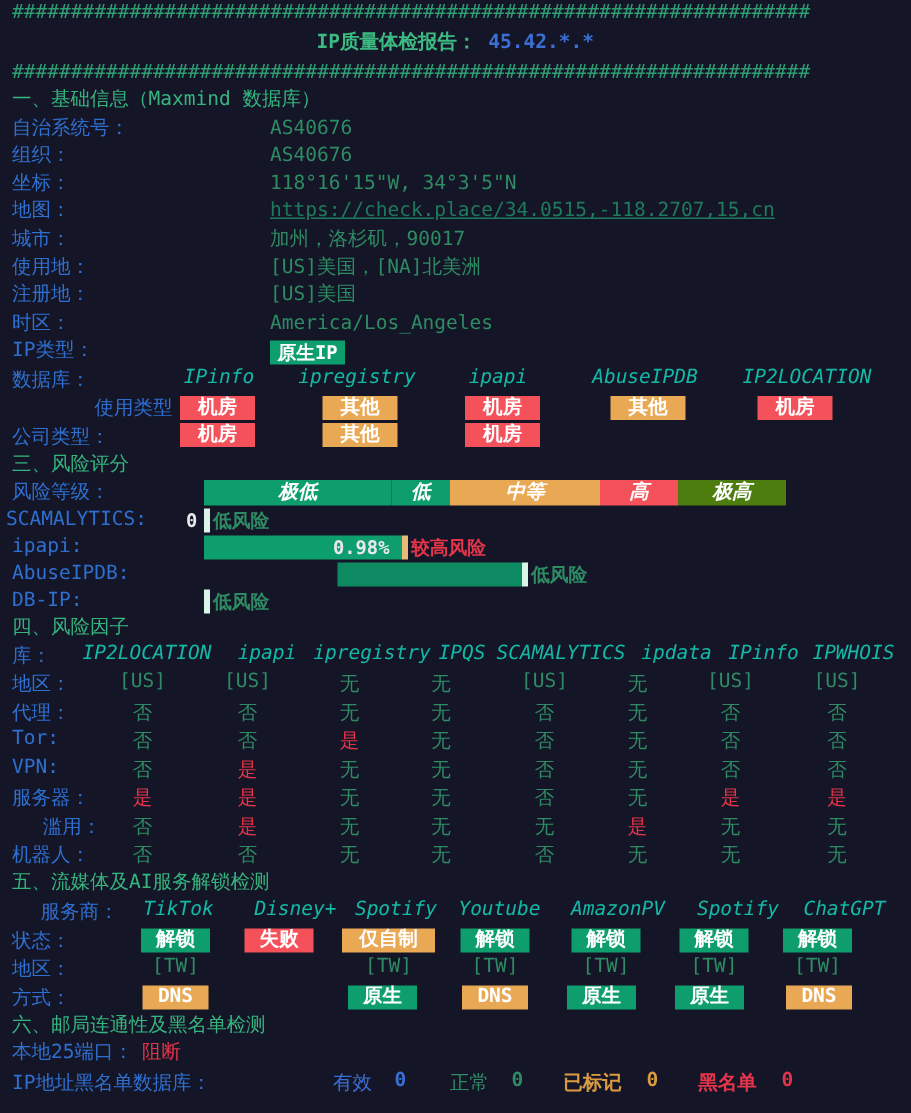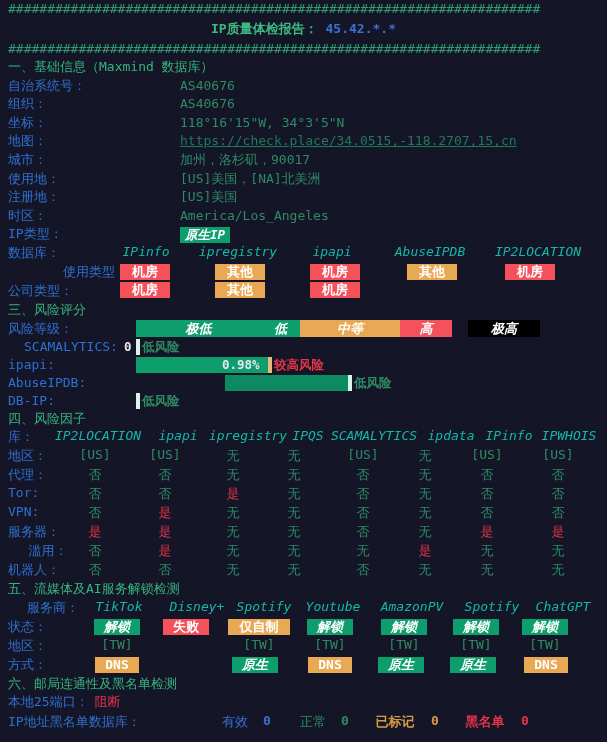--- a/index.html
+++ b/index.html
@@ -22,21 +22,21 @@
   .t-dbhdr{color:#14b8a6;font-style:italic;}
   .t-red{color:#e3344a;}
   .t-white{color:#e8e8ee;}
   .link{color:#1f7a5c;text-decoration:underline;}
   .badge{
     display:inline-block;color:#ffffff;font-weight:bold;
     text-align:center;line-height:16px;height:16px;font-size:12.5px;
   }
   .b-red{background:#f4515b;}
   .b-orange{background:#e9a854;}
-  .b-green{background:#0e9e6e;font-style:italic;}
+  .b-green{background:#0e9e6e;}
   .sec{padding-left:8px;}
   .lbl{display:inline-block;width:180px;padding-left:8px;box-sizing:border-box;}
   .barwrap{position:relative;height:18px;}
   .bar{position:absolute;top:1px;height:16px;}
   .legend{position:absolute;top:0;height:17px;line-height:17px;color:#ffffff;font-style:italic;font-weight:bold;font-size:13px;text-align:center;}
   .marker{position:absolute;top:1px;width:4px;height:16px;}
   .scorelbl{position:absolute;top:0;height:18px;line-height:18px;font-weight:bold;font-size:12.5px;}
   .grid{position:relative;height:19px;}
   .cell{position:absolute;text-align:center;font-size:13px;}
 </style>
@@ -122,25 +122,25 @@
   <div class="row sec">
     <span class="t-sec">三、风险评分</span>
   </div>
 
   <div class="barwrap">
     <span class="cell t-label" style="left:8px;top:0;line-height:18px">风险等级：</span>
     <span class="legend" style="left:136px;width:125px;background:#0e9e6e">极低</span>
     <span class="legend" style="left:261px;width:39px;background:#0e9e6e">低</span>
     <span class="legend" style="left:300px;width:100px;background:#e9a854">中等</span>
     <span class="legend" style="left:400px;width:52px;background:#f4515b">高</span>
-    <span class="legend" style="left:468px;width:72px;background:#000000">极高</span>
-  </div>
-
-  <div class="barwrap">
-    <span class="cell t-label" style="left:24px;top:0;line-height:18px">SCAMALYTICS:</span>
+    <span class="legend" style="left:452px;width:72px;background:#4d7c0f">极高</span>
+  </div>
+
+  <div class="barwrap">
+    <span class="cell t-label" style="left:4px;top:0;line-height:18px">SCAMALYTICS:</span>
     <span class="scorelbl t-white" style="left:124px">0</span>
     <span class="marker" style="left:136px;background:#d8f5e8"></span>
     <span class="scorelbl" style="left:142px;color:#2e8b63">低风险</span>
   </div>
 
   <div class="barwrap">
     <span class="cell t-label" style="left:8px;top:0;line-height:18px">ipapi:</span>
     <span class="bar" style="left:136px;width:132px;background:#0e9e6e"></span>
     <span class="scorelbl t-white" style="left:222px">0.98%</span>
     <span class="marker" style="left:268px;background:#e9bb7a"></span>

